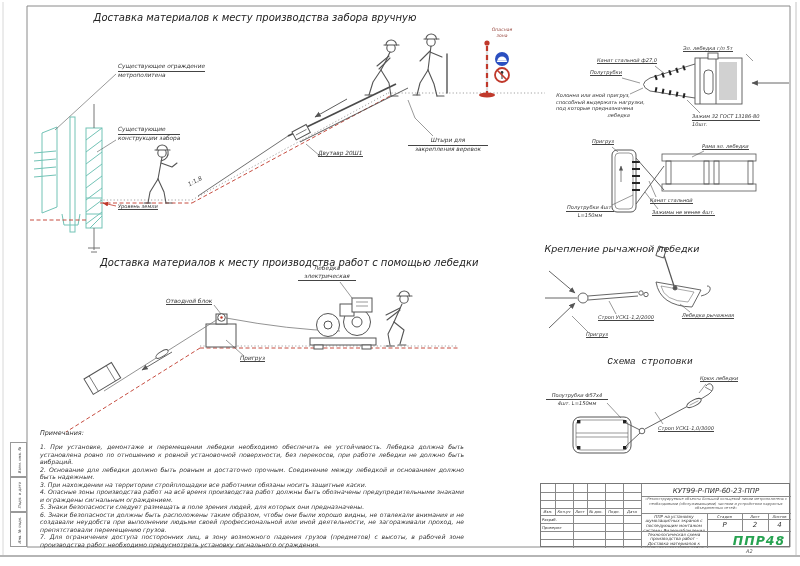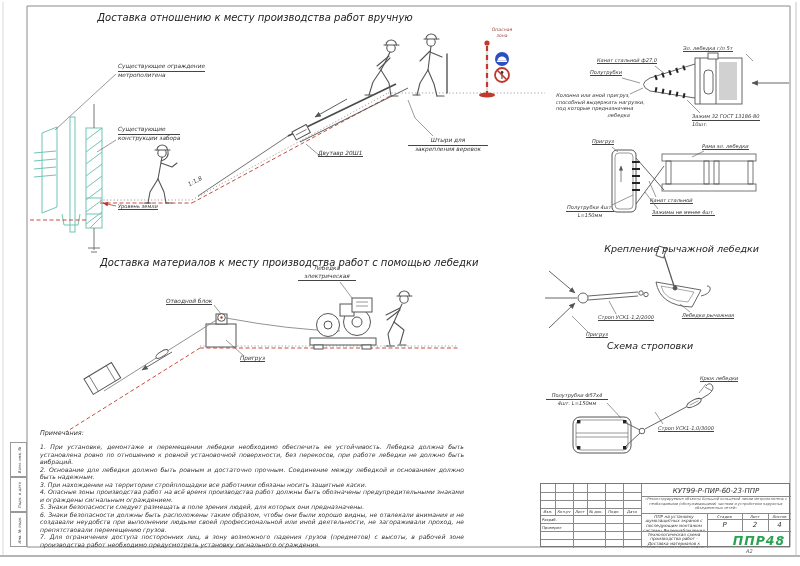--- a/index.html
+++ b/index.html
@@ -345,21 +345,21 @@
     <path d="M709,394 q6,-5 3,-9 q-3,-3 -6,1" stroke-width="0.9"></path>
     <line x1="705" y1="387" x2="712" y2="391" stroke-width="0.7"></line>
   </g>
   <g stroke="#555" stroke-width="0.6" fill="none">
     <polyline points="706,384 699,393"></polyline>
     <polyline points="607,403 621,418"></polyline>
     <polyline points="663,424 655,412"></polyline>
   </g>
 </svg>
 
-<div class="t" style="left:90px;top:12px;width:330px;">Доставка отношению к месту производства работ вручную</div>
+<div class="t" style="left:90px;top:12px;width:330px;">Доставка материалов к месту производства забора вручную</div>
 
 <div class="l blk" style="left:118px;top:63px;">
   <span class="u">Существующее ограждение</span>
   <span>метрополитена</span>
 </div>
 <div class="l blk" style="left:118px;top:126px;">
   <span class="u">Существующие</span>
   <span>конструкции забора</span>
 </div>
 <div class="l s" style="left:118px;top:203px;">
@@ -428,32 +428,32 @@
 <div class="l s blk c" style="left:566px;top:204px;width:48px;">
   <span>
         <span class="u">Полутрубки 4шт.</span>
       </span>
   <span>L=150мм</span>
 </div>
 <div class="l s" style="left:652px;top:209px;">
   <span class="u">Зажимы не менее 4шт.</span>
 </div>
 
-<div class="t t2" style="left:579px;top:243px;width:180px;text-align:right;">Крепление рычажной лебедки</div>
+<div class="t t2" style="left:532px;top:243px;width:180px;">Крепление рычажной лебедки</div>
 <div class="l s" style="left:598px;top:314px;">
   <span class="u">Строп УСК1-1,2/2000</span>
 </div>
 <div class="l s" style="left:682px;top:312px;">
   <span class="u">Лебедка рычажная</span>
 </div>
 <div class="l s" style="left:586px;top:331px;">
   <span class="u">Пригруз</span>
 </div>
 
-<div class="t t2" style="left:575px;top:340px;width:150px;">Схема строповки</div>
+<div class="t t2" style="left:575px;top:356px;width:150px;font-family:Liberation Mono, monospace;">Схема строповки</div>
 <div class="l s" style="left:700px;top:375px;">
   <span class="u">Крюк лебедки</span>
 </div>
 <div class="l s blk c" style="left:546px;top:392px;width:62px;">
   <span>
         <span class="u">Полутрубки Ф57х4</span>
       </span>
   <span>4шт. L=150мм</span>
 </div>
 <div class="l s" style="left:658px;top:425px;">

